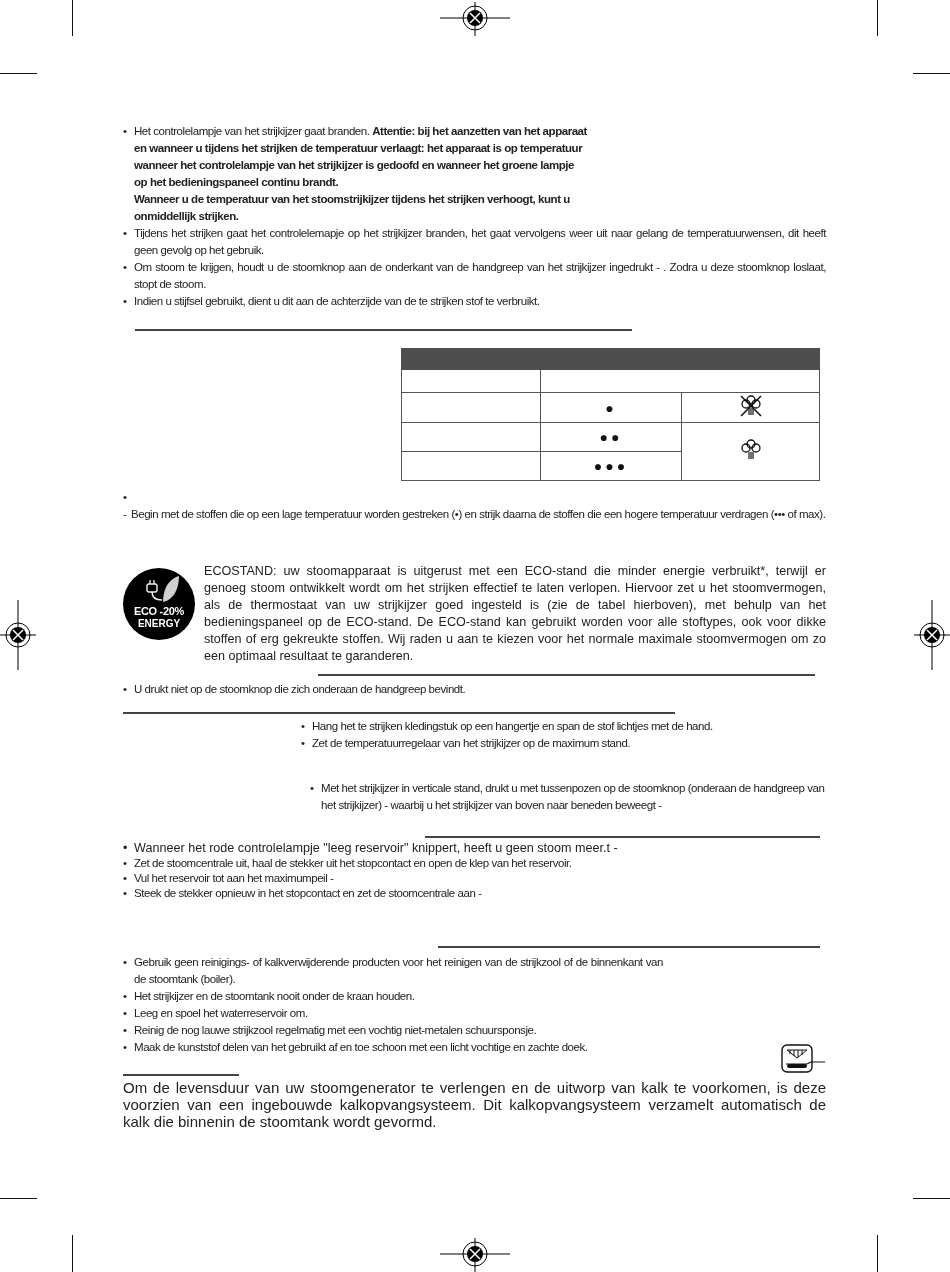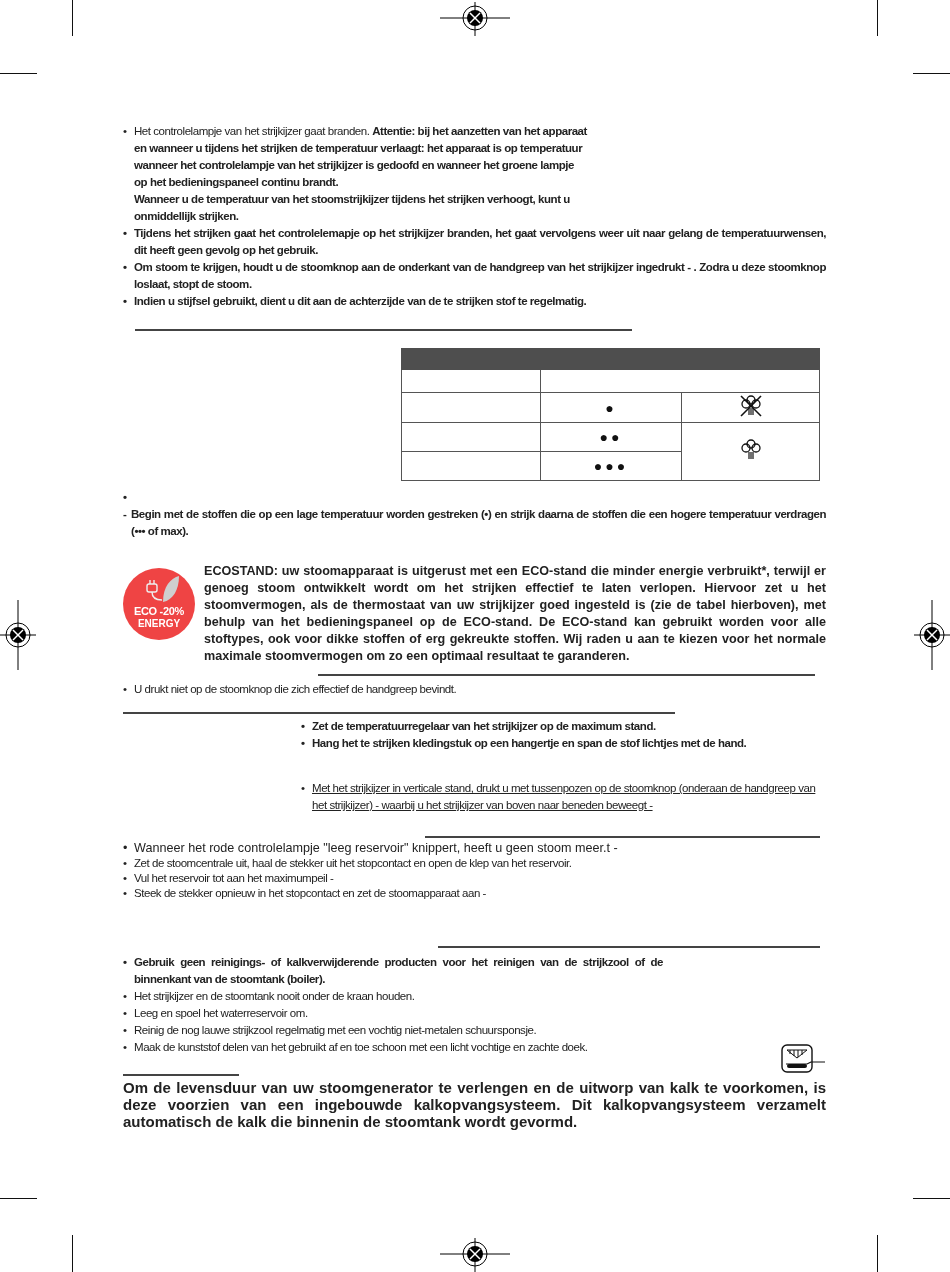--- a/index.html
+++ b/index.html
@@ -2,33 +2,33 @@
 <html><head>
 <meta charset="utf-8">
 <style>
   html, body { margin:0; padding:0; background:#fff; }
   body { width:950px; height:1272px; position:relative; overflow:hidden;
          font-family:"Liberation Sans", sans-serif; color:#222; }
   .cropline { position:absolute; background:#111; }
   .reg { position:absolute; width:30px; height:30px; }
   .txt { position:absolute; font-size:12px; line-height:17px; color:#222; letter-spacing:-0.25px; }
   .narrow { font-size:11.5px; letter-spacing:-0.45px; }
-  .just { text-align:justify;font-weight:bold; }
+  .just { text-align:justify; }
   .bold { font-weight:bold; }
   .bullet-item { position:relative; padding-left:11px; }
   .bullet-item::before { content:"\2022"; position:absolute; left:0; top:0; }
   .dash-item { position:relative; padding-left:8px; }
   .dash-item::before { content:"-"; position:absolute; left:0; top:0; }
   .hrule { position:absolute; height:2px; background:#444; }
   table.temp { position:absolute; left:401px; top:348px; width:419px; border-collapse:collapse; }
   table.temp td { border:1px solid #555; height:28px; text-align:center; padding:0; font-size:14px; }
   table.temp tr.head td { background:#4e4e4e; height:20px; border-color:#4e4e4e; }
   table.temp tr.sub td { height:22px; }
   .dots { letter-spacing:3px; font-size:15px; color:#111; }
-  .eco { position:absolute; left:123px; top:568px; width:72px; height:72px; border-radius:50%; background:#ef4444; color:#fff; text-align:center; font-weight:bold; }
+  .eco { position:absolute; left:123px; top:568px; width:72px; height:72px; border-radius:50%; background:#000000; color:#fff; text-align:center; font-weight:bold; }
   .eco .l1 { position:absolute; top:37px; left:0; width:72px; font-size:11px; letter-spacing:-0.3px; }
   .eco .l2 { position:absolute; top:50px; left:0; width:72px; font-size:10px; }
 </style>
 </head>
 <body>
 
 <div class="cropline" style="left:72px;top:0;width:1px;height:36px;"></div>
 <div class="cropline" style="left:0;top:73px;width:37px;height:1px;"></div>
 <div class="cropline" style="left:877px;top:0;width:1px;height:36px;"></div>
 <div class="cropline" style="left:913px;top:73px;width:37px;height:1px;"></div>
@@ -72,21 +72,21 @@
 
 <div class="txt narrow" style="left:123px;top:123px;width:465px;">
   <div class="bullet-item">
     <span>Het controlelampje van het strijkijzer gaat branden. </span><span class="bold">Attentie: bij het aanzetten van het apparaat en wanneer u tijdens het strijken de temperatuur verlaagt: het apparaat is op temperatuur wanneer het controlelampje van het strijkijzer is gedoofd en wanneer het groene lampje op het bedieningspaneel continu brandt.</span><br>
     <span class="bold">Wanneer u de temperatuur van het stoomstrijkijzer tijdens het strijken verhoogt, kunt u onmiddellijk strijken.</span>
   </div>
 </div>
 <div class="txt narrow just" style="left:123px;top:225px;width:703px;">
   <div class="bullet-item">Tijdens het strijken gaat het controlelemapje op het strijkijzer branden, het gaat vervolgens weer uit naar gelang de temperatuurwensen, dit heeft geen gevolg op het gebruik.</div>
   <div class="bullet-item">Om stoom te krijgen, houdt u de stoomknop aan de onderkant van de handgreep van het strijkijzer ingedrukt -        . Zodra u deze stoomknop loslaat, stopt de stoom.</div>
-  <div class="bullet-item">Indien u stijfsel gebruikt, dient u dit aan de achterzijde van de te strijken stof te regelmatig.</div>
+  <div class="bullet-item">Indien u stijfsel gebruikt, dient u dit aan de achterzijde van de te strijken stof te verbruikt.</div>
 </div>
 
 <div class="hrule" style="left:135px;top:329px;width:497px;"></div>
 
 <table class="temp">
   <tbody>
       <tr class="head">
     <td colspan="3"></td>
   </tr>
   <tr class="sub">
@@ -144,40 +144,40 @@
     <path d="M11 18 C11 25 16 26 21 26" fill="none" stroke="#eee" stroke-width="1.4"></path>
   </svg>
   <div class="l1">ECO -20%</div>
   <div class="l2">ENERGY</div>
 </div>
 <div class="txt just" style="left:204px;top:563px;width:622px;font-size:12.6px;letter-spacing:0px;">ECOSTAND: uw stoomapparaat is uitgerust met een ECO-stand die minder energie verbruikt*, terwijl er genoeg stoom ontwikkelt wordt om het strijken effectief te laten verlopen. Hiervoor zet u het stoomvermogen, als de thermostaat van uw strijkijzer goed ingesteld is (zie de tabel hierboven), met behulp van het bedieningspaneel op de ECO-stand. De ECO-stand kan gebruikt worden voor alle stoftypes, ook voor dikke stoffen of erg gekreukte stoffen. Wij raden u aan te kiezen voor het normale maximale stoomvermogen om zo een optimaal resultaat te garanderen.</div>
 
 <div class="hrule" style="left:318px;top:674px;width:497px;"></div>
 
 <div class="txt narrow" style="left:123px;top:681px;width:703px;">
-  <div class="bullet-item">U drukt niet op de stoomknop die zich effectief de handgreep bevindt.</div>
+  <div class="bullet-item">U drukt niet op de stoomknop die zich onderaan de handgreep bevindt.</div>
 </div>
 
 <div class="hrule" style="left:123px;top:712px;width:552px;"></div>
 
 <div class="txt narrow just" style="left:301px;top:718px;width:504px;">
+  <div class="bullet-item">Hang het te strijken kledingstuk op een hangertje en span de stof lichtjes met de hand.</div>
   <div class="bullet-item">Zet de temperatuurregelaar van het strijkijzer op de maximum stand.</div>
-  <div class="bullet-item">Hang het te strijken kledingstuk op een hangertje en span de stof lichtjes met de hand.</div>
-</div>
-<div class="txt narrow" style="left:301px;top:780px;width:526px;text-decoration:underline;">
+</div>
+<div class="txt narrow" style="left:310px;top:780px;width:526px;">
   <div class="bullet-item">Met het strijkijzer in verticale stand, drukt u met tussenpozen op de stoomknop (onderaan de handgreep van het strijkijzer) -          waarbij u het strijkijzer van boven naar beneden beweegt -</div>
 </div>
 
 <div class="hrule" style="left:425px;top:836px;width:395px;"></div>
 
 <div class="txt narrow" style="left:123px;top:841px;width:703px;line-height:15px;">
   <div class="bullet-item" style="font-size:12.6px;letter-spacing:0;">Wanneer het rode controlelampje "leeg reservoir" knippert, heeft u geen stoom meer.t -</div>
   <div class="bullet-item">Zet de stoomcentrale uit, haal de stekker uit het stopcontact en open de klep van het reservoir.</div>
   <div class="bullet-item">Vul het reservoir tot aan het maximumpeil  -</div>
-  <div class="bullet-item">Steek de stekker opnieuw in het stopcontact en zet de stoomapparaat aan -</div>
+  <div class="bullet-item">Steek de stekker opnieuw in het stopcontact en zet de stoomcentrale aan -</div>
 </div>
 
 <div class="hrule" style="left:438px;top:946px;width:382px;"></div>
 
 <div class="txt narrow" style="left:123px;top:954px;width:540px;">
   <div class="bullet-item just">Gebruik geen reinigings- of kalkverwijderende producten voor het reinigen van de strijkzool of de binnenkant van de stoomtank (boiler).</div>
   <div class="bullet-item">Het strijkijzer en de stoomtank nooit onder de kraan houden.</div>
   <div class="bullet-item">Leeg en spoel het waterreservoir om.</div>
   <div class="bullet-item">Reinig de nog lauwe strijkzool regelmatig met een vochtig niet-metalen schuursponsje.</div>
   <div class="bullet-item" style="white-space:nowrap;">Maak de kunststof delen van het gebruikt af en toe schoon met een licht vochtige en zachte doek.</div>

